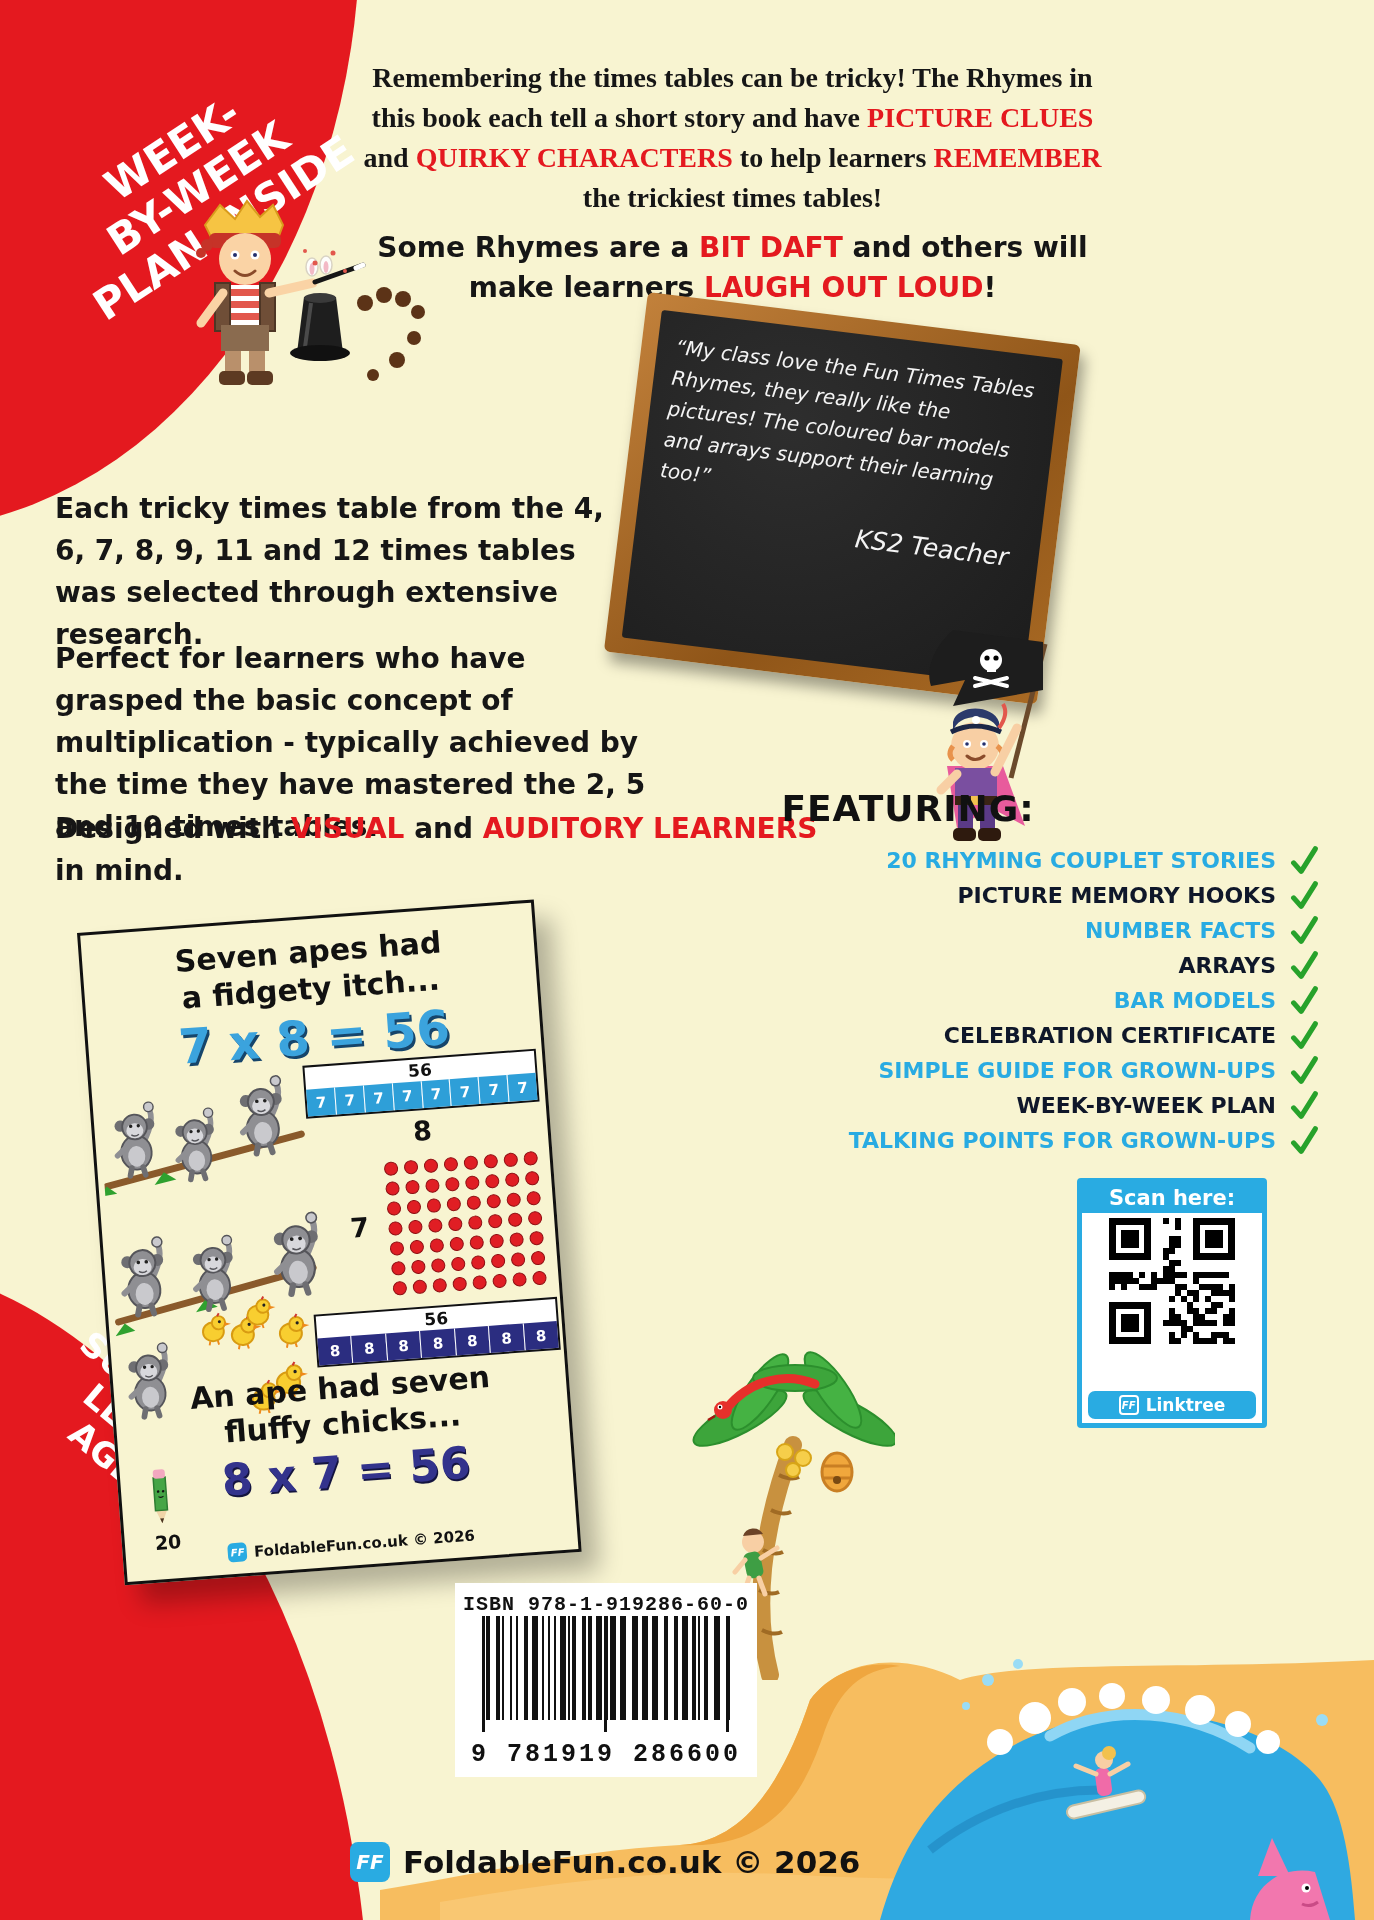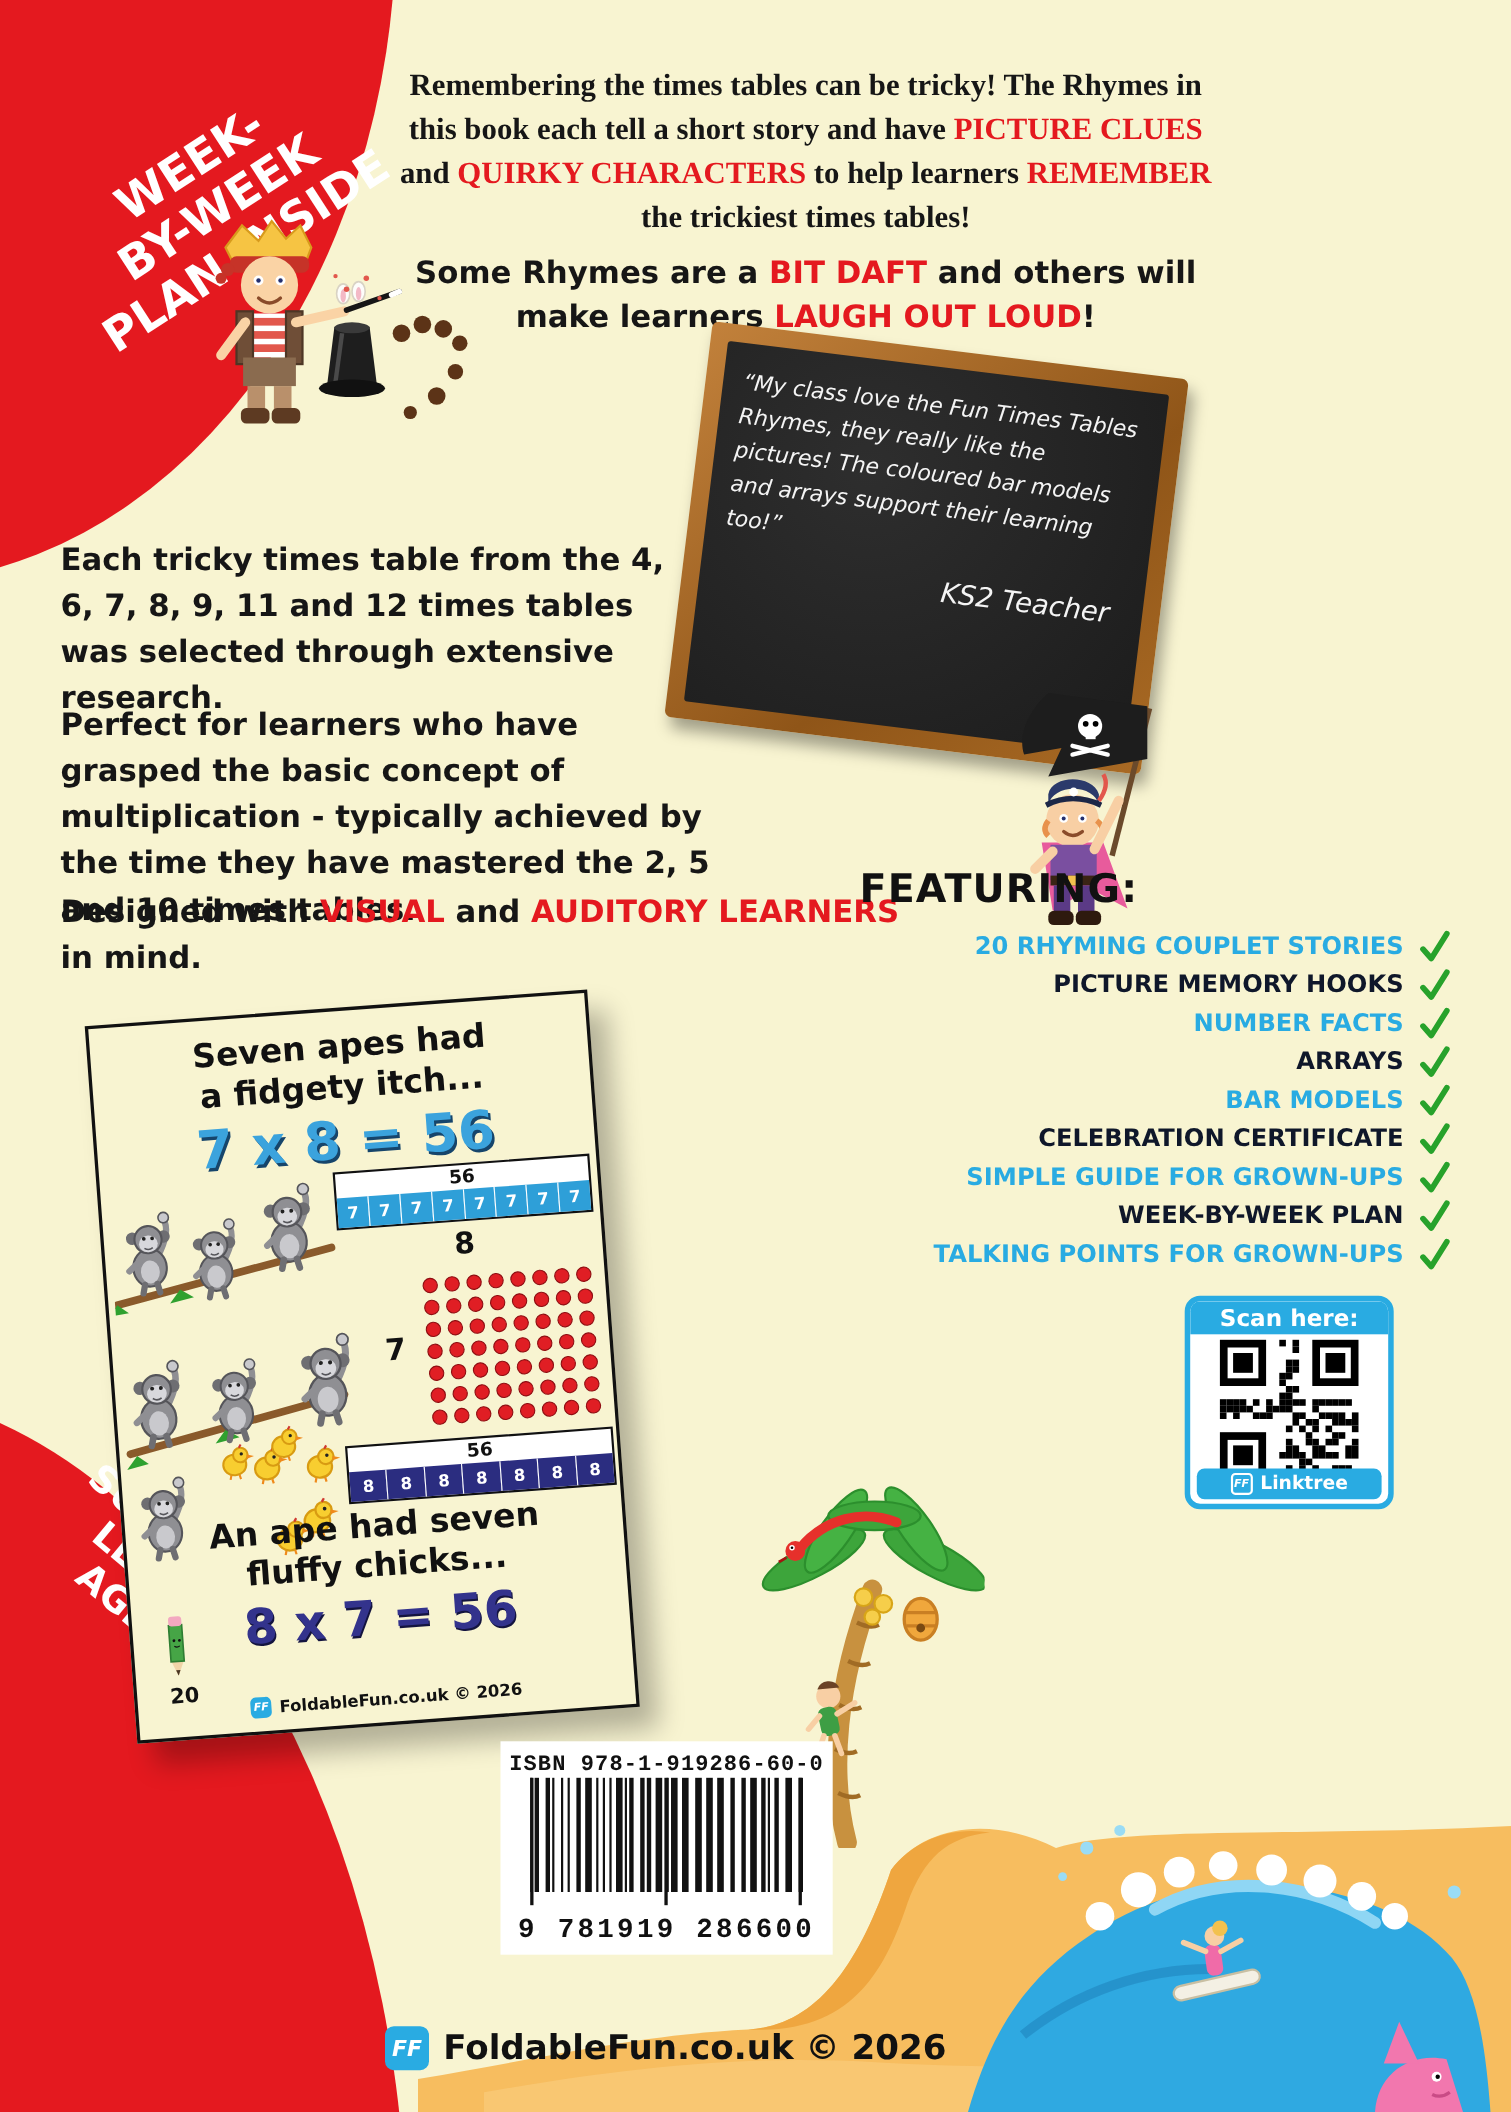--- a/index.html
+++ b/index.html
@@ -63,22 +63,22 @@
   .ff{background:#29ABE2;color:#fff;font-style:italic;display:flex;align-items:center;justify-content:center;border-radius:5px;}
   .ff.small{width:19px;height:19px;font-size:10px;}
   .ff.big{width:40px;height:40px;font-size:20px;border-radius:8px;}
   
   .feat-head{position:absolute;left:708px;top:788px;width:400px;text-align:center;font-size:36px;color:#111;letter-spacing:1px;}
   .feat-list{position:absolute;left:420px;top:843px;width:900px;}
   .feat-row{display:flex;justify-content:flex-end;align-items:center;gap:12px;height:35px;font-size:22px;text-align:right;}
   .feat-label.blue{color:#29ABE2;}
   .feat-label.navy{color:#0f172a;}
   
-  .scan{position:absolute;left:1077px;top:1178px;width:190px;height:194px;border:5px solid #29ABE2;
-        border-radius:14px;background:#fff;box-sizing:border-box;overflow:hidden;}
+  .scan{position:absolute;left:1077px;top:1178px;width:190px;height:250px;border:5px solid #29ABE2;
+        border-radius:4px;background:#fff;box-sizing:border-box;overflow:hidden;}
   .scan-head{background:#29ABE2;color:#fff;text-align:center;font-size:21px;padding:3px 0;}
   #qr{position:relative;width:126px;height:126px;margin:5px auto 3px;display:grid;
       grid-template-columns:repeat(21,6px);grid-auto-rows:6px;}
   #qr .on{background:#000;}
   .qr-finder{position:absolute;width:42px;height:42px;border:7px solid #000;box-sizing:border-box;background:#fff;}
   .qr-finder::after{content:"";position:absolute;inset:5px;background:#000;}
   .scan-foot{position:absolute;left:6px;right:6px;bottom:4px;height:28px;background:#29ABE2;border-radius:7px;
              display:flex;align-items:center;justify-content:center;gap:7px;color:#fff;font-size:17px;}
   .ff-outline{width:20px;height:20px;border:2px solid #fff;border-radius:4px;color:#fff;font-size:10px;
               font-style:italic;display:flex;align-items:center;justify-content:center;box-sizing:border-box;}

